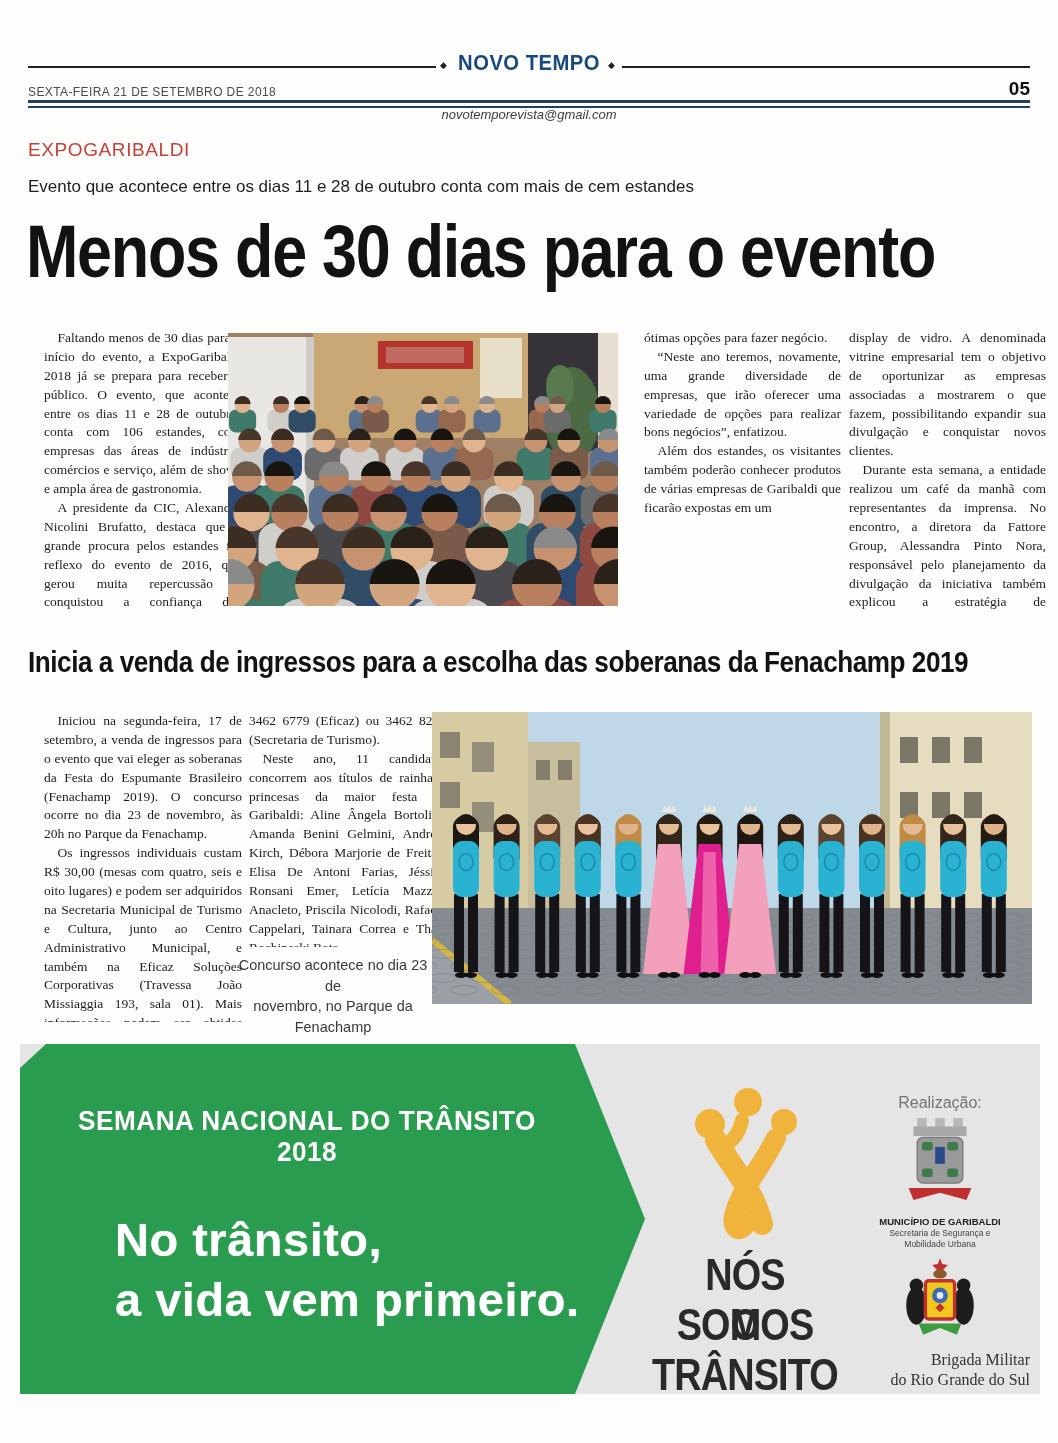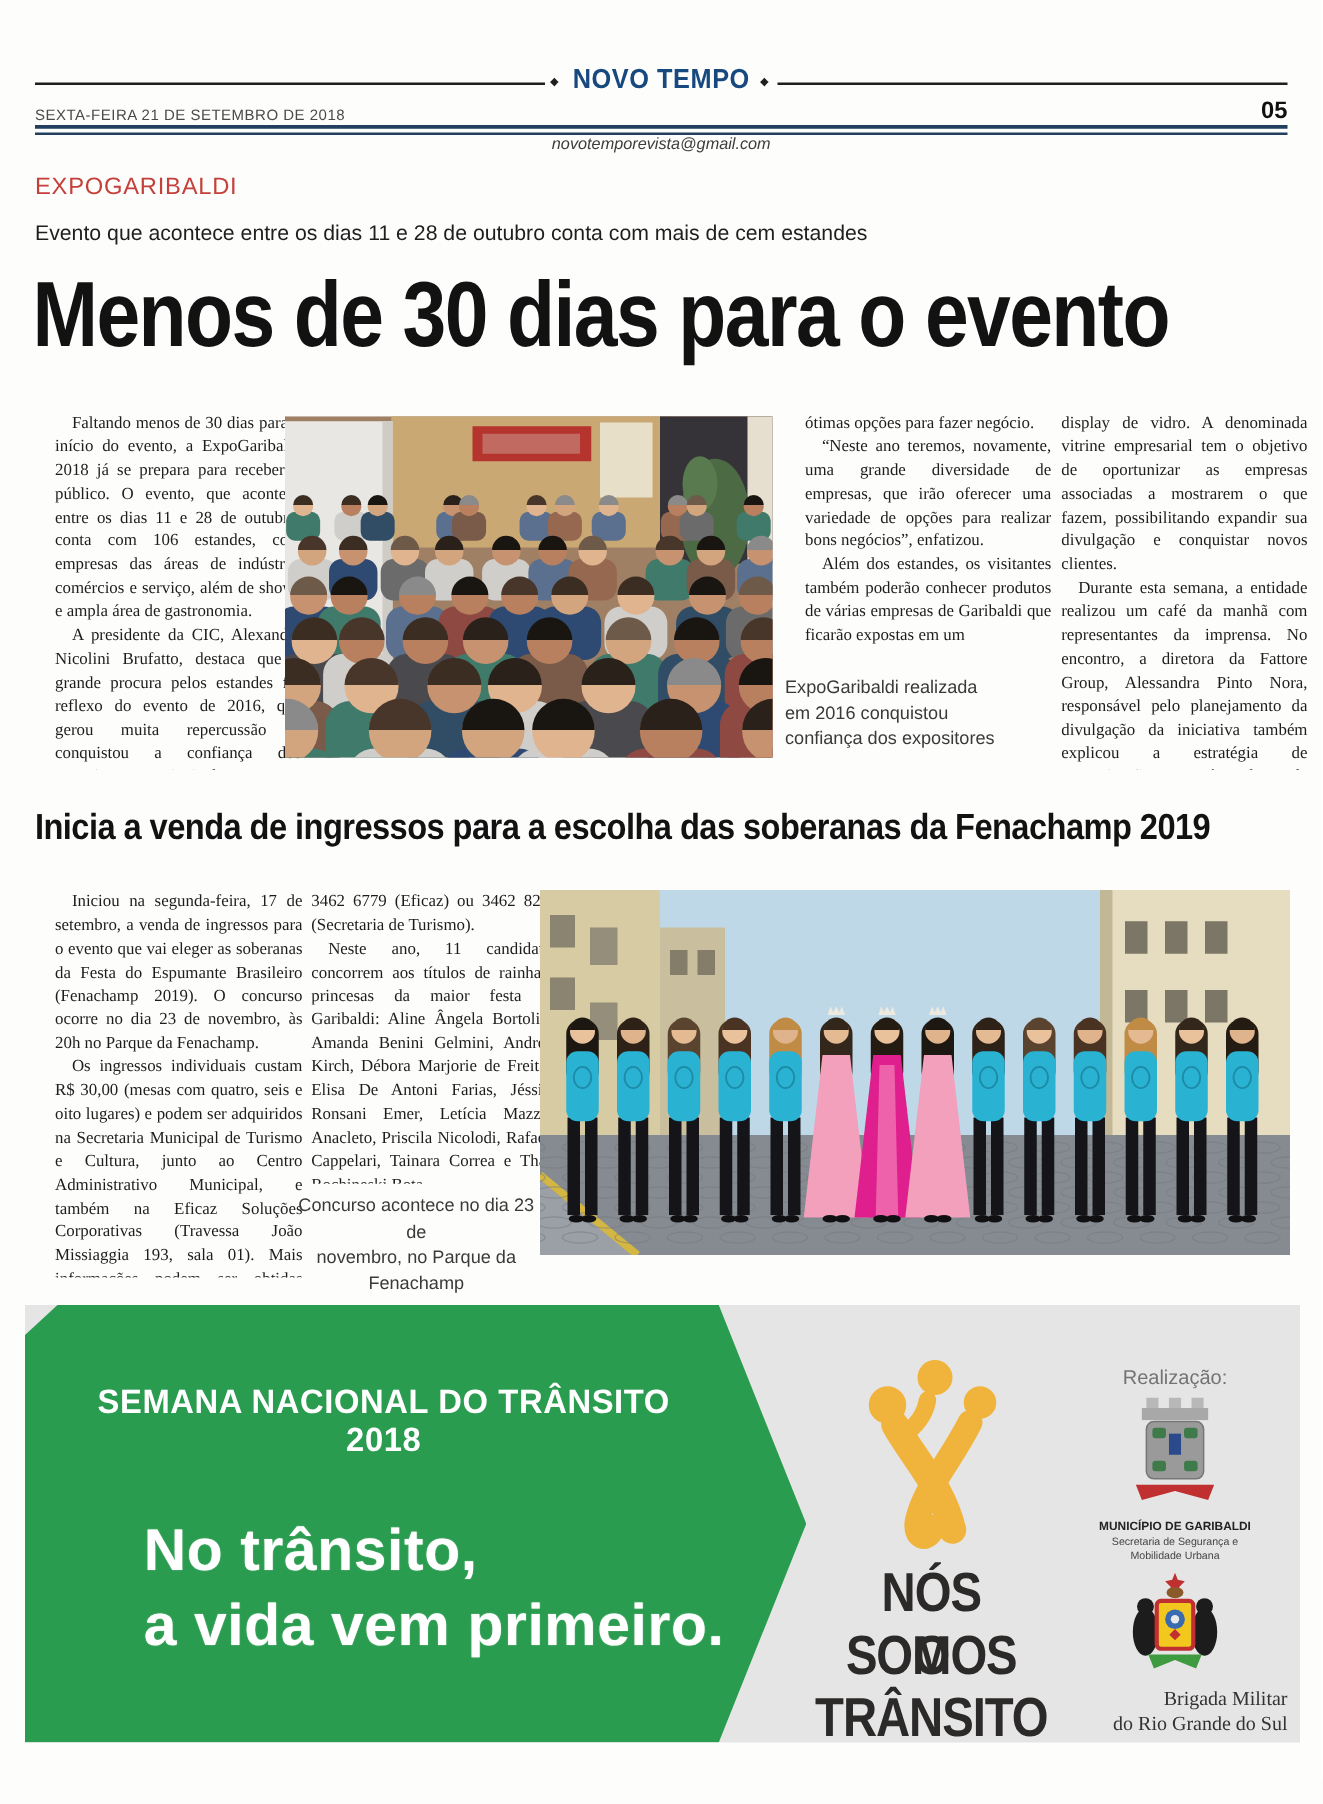--- a/index.html
+++ b/index.html
@@ -234,23 +234,20 @@
       <circle cx="308.90701417922975" cy="252" r="25" fill="#b9805f"></circle>
       <path d="M 283.90701417922975 251 a 25 25 0 0 1 50 0 z" fill="#2a211a"></path>
       <rect x="348.24369245767593" y="265.75" width="85" height="72.5" rx="22.5" fill="#8e4a42"></rect>
       <circle cx="390.74369245767593" cy="252" r="25" fill="#c69270"></circle>
       <path d="M 365.74369245767593 251 a 25 25 0 0 1 50 0 z" fill="#2a211a"></path>
     </svg>
 
   <div class="abs body-col" style="left:628px;top:329px;width:197px;height:200px;">ótimas opções para fazer negócio.
  “Neste ano teremos, novamente, uma grande diversidade de empresas, que irão oferecer uma variedade de opções para realizar bons negócios”, enfatizou.
  Além dos estandes, os visitantes também poderão conhecer produtos de várias empresas de Garibaldi que ficarão expostas em um</div>
-  <div class="abs photo-caption" style="left:628px;top:540px;width:197px;">ExpoGaribaldi realizada
-em 2016 conquistou
-confiança dos expositores</div>
   <div class="abs body-col" style="left:833px;top:329px;width:197px;height:287px;">display de vidro. A denominada vitrine empresarial tem o objetivo de oportunizar as empresas associadas a mostrarem o que fazem, possibilitando expandir sua divulgação e conquistar novos clientes.
  Durante esta semana, a entidade realizou um café da manhã com representantes da imprensa. No encontro, a diretora da Fattore Group, Alessandra Pinto Nora, responsável pelo planejamento da divulgação da iniciativa também explicou a estratégia de comunicação que está sendo usada para promover a feira.</div>
 
   <div class="abs headline-2" style="left:28px;top:646px;">Inicia a venda de ingressos para a escolha das soberanas da Fenachamp 2019</div>
   <div class="abs photo-credit" style="left:638px;top:698px;width:396px;">TAMIRES PICCOLI</div>
 
   <div class="abs body-col" style="left:28px;top:712px;width:198px;height:310px;"> Iniciou na segunda-feira, 17 de setembro, a venda de ingressos para o evento que vai eleger as soberanas da Festa do Espumante Brasileiro (Fenachamp 2019). O concurso ocorre no dia 23 de novembro, às 20h no Parque da Fenachamp.
  Os ingressos individuais custam R$ 30,00 (mesas com quatro, seis e oito lugares) e podem ser adquiridos na Secretaria Municipal de Turismo e Cultura, junto ao Centro Administrativo Municipal, e também na Eficaz Soluções Corporativas (Travessa João Missiaggia 193, sala 01). Mais informações podem ser obtidas pelos fones</div>
   <div class="abs body-col" style="left:233px;top:712px;width:197px;height:235px;">3462 6779 (Eficaz) ou 3462 8235 (Secretaria de Turismo).
  Neste ano, 11 candidatas concorrem aos títulos de rainha e princesas da maior festa de Garibaldi: Aline Ângela Bortolini, Amanda Benini Gelmini, Andréia Kirch, Débora Marjorie de Freitas, Elisa De Antoni Farias, Jéssica Ronsani Emer, Letícia Mazzon Anacleto, Priscila Nicolodi, Rafaela Cappelari, Tainara Correa e Thaís Rochineski Bota.</div>

